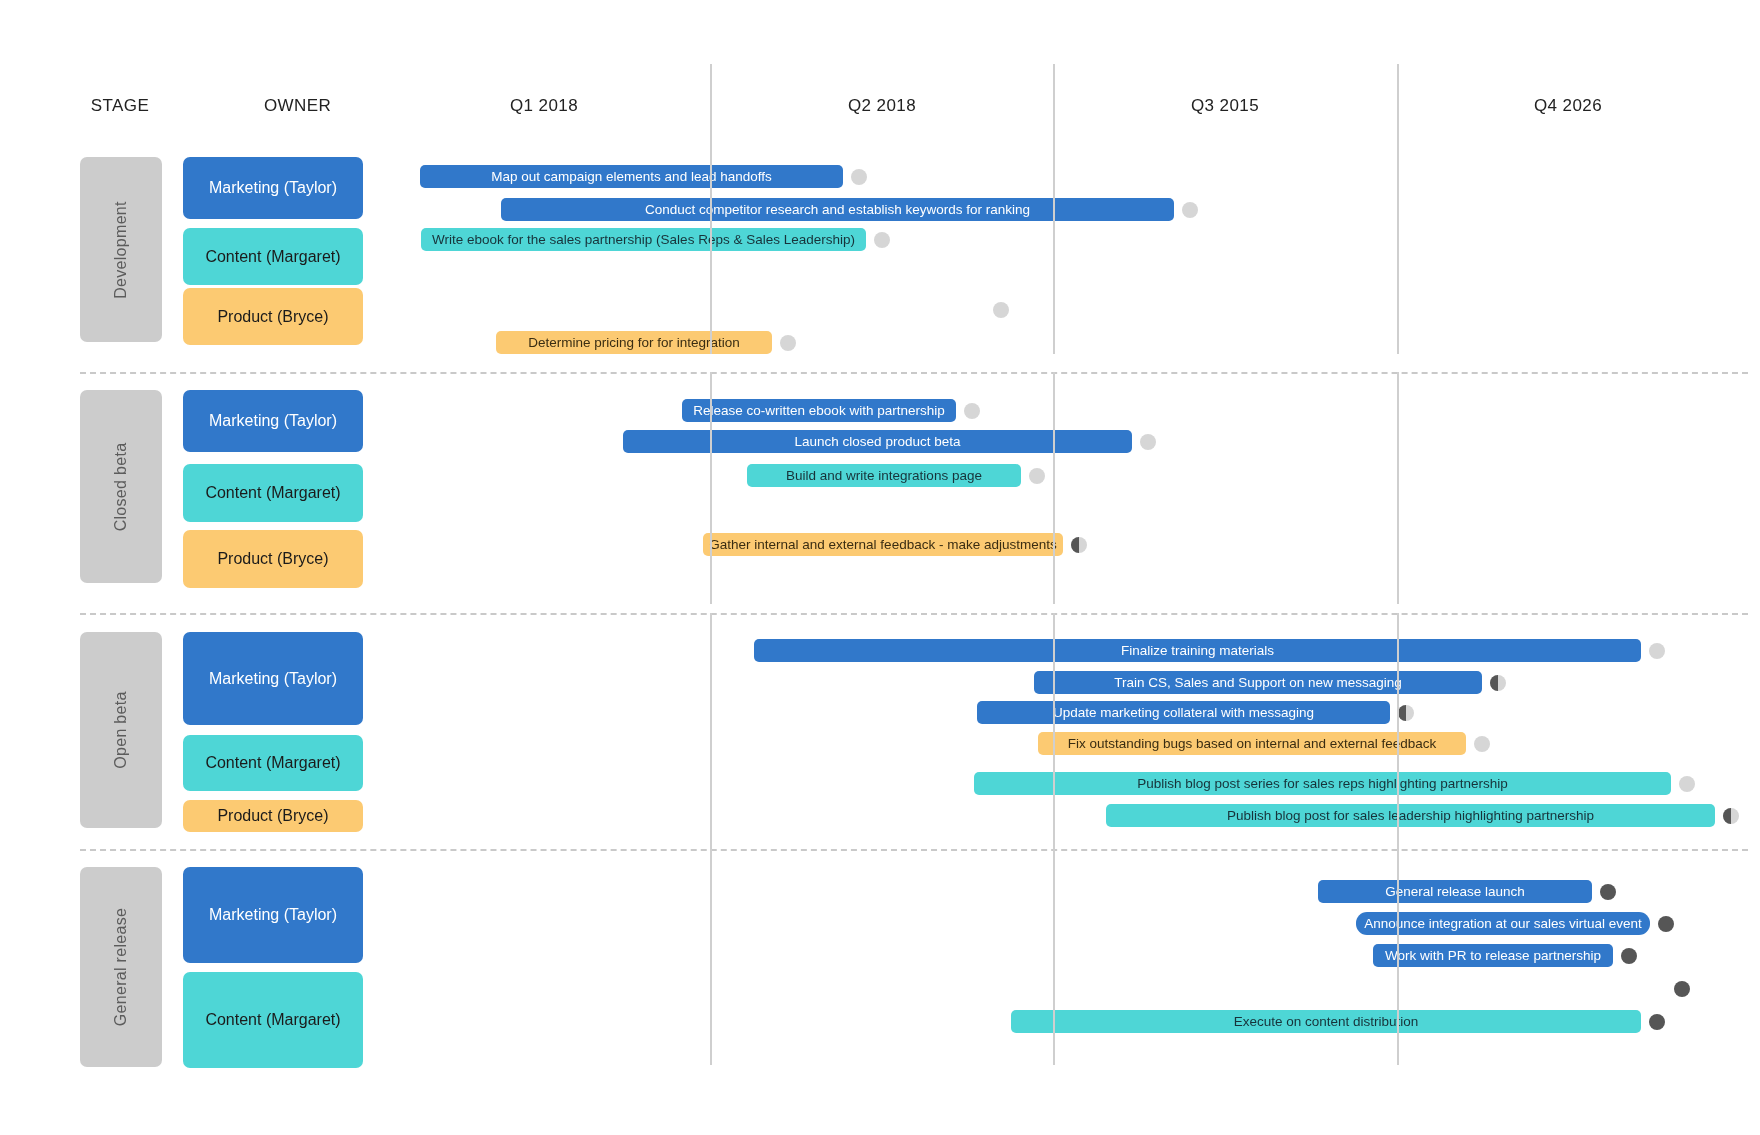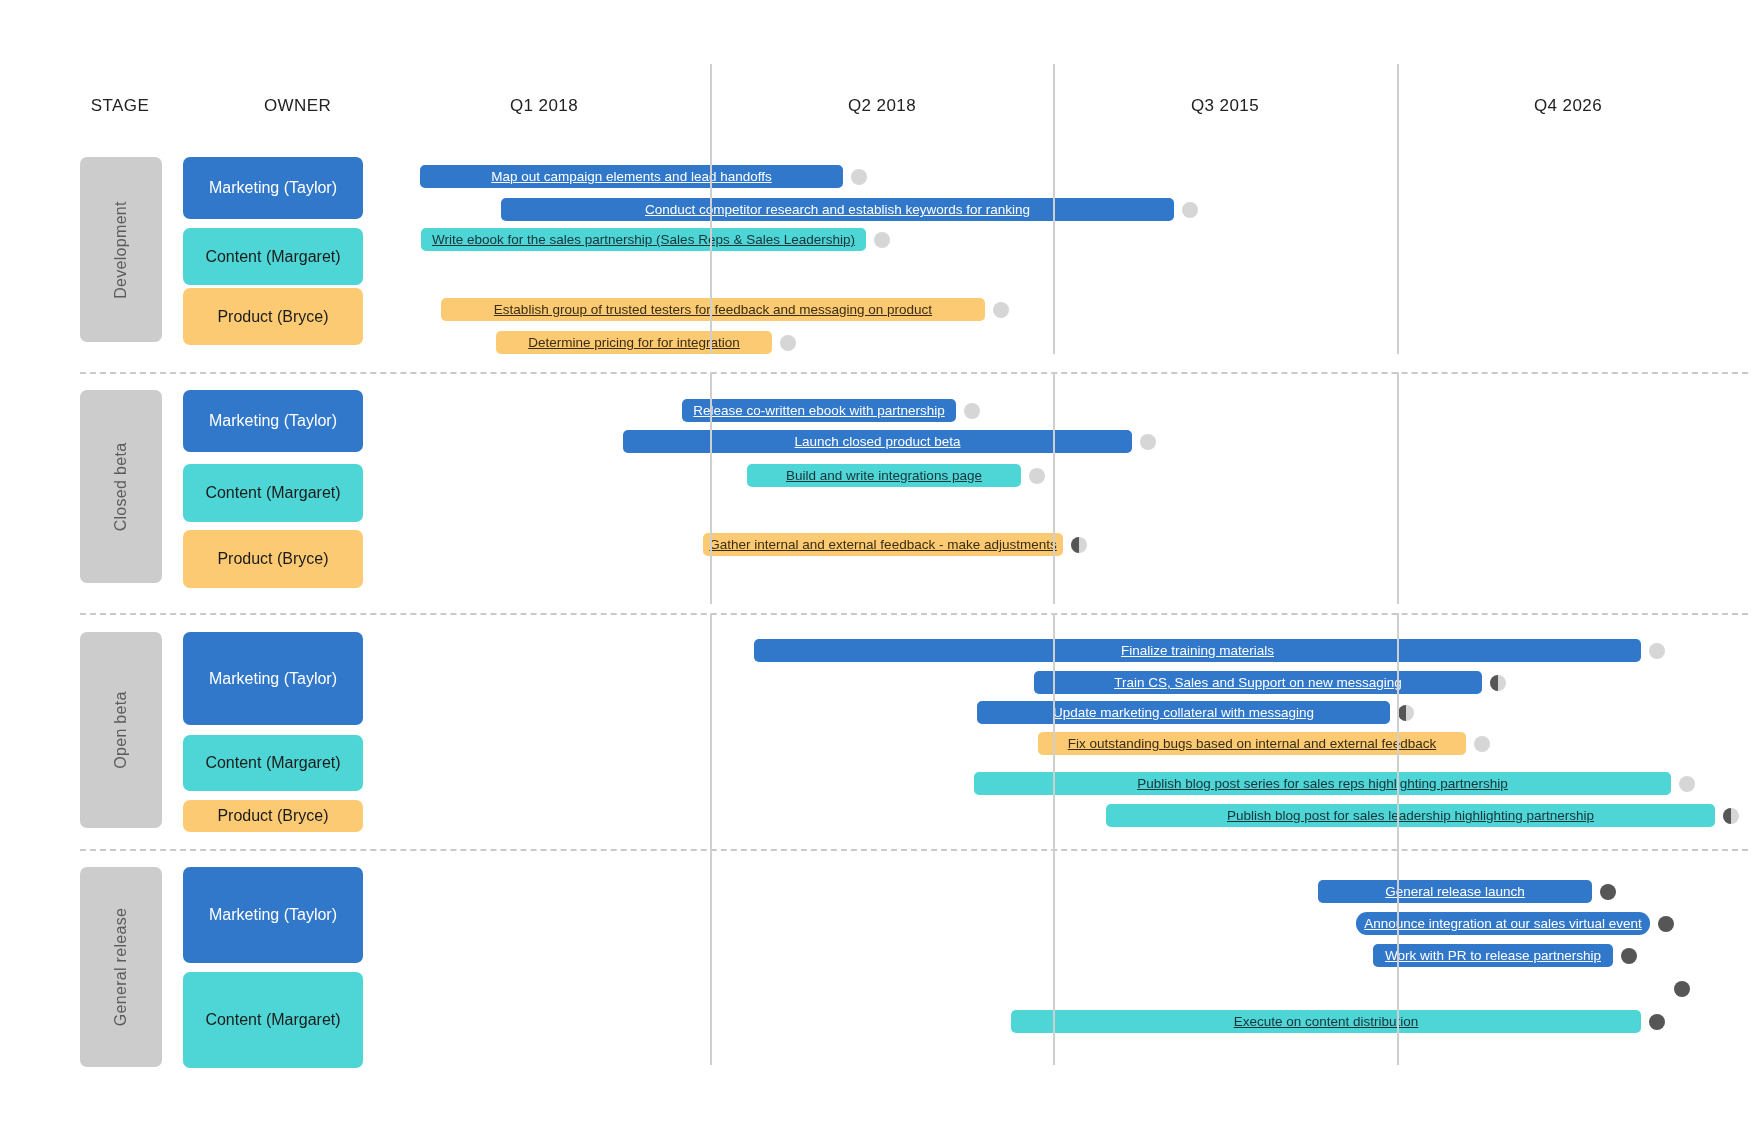--- a/index.html
+++ b/index.html
@@ -45,21 +45,21 @@
     font-size:16px;white-space:nowrap;
   }
   .owner.blue {background:#3178ca;color:#ffffff;}
   .owner.teal {background:#4ed6d6;color:#1b1b1b;}
   .owner.amber{background:#fcca72;color:#1b1b1b;}
 
   
   .bar{
     position:absolute;height:23px;border-radius:5px;
     display:flex;align-items:center;justify-content:center;
-    font-size:13.5px;white-space:nowrap;overflow:visible;text-decoration:underline;
+    font-size:13.5px;white-space:nowrap;overflow:visible;
   }
   .bar.blue {background:#3178ca;color:#ffffff;}
   .bar.teal {background:#4ed6d6;color:#17333a;}
   .bar.amber{background:#fcca72;color:#3a2d12;}
 
   
   .marker{
     position:absolute;width:16px;height:16px;border-radius:50%;
     overflow:hidden;
   }
@@ -86,21 +86,20 @@
     </div>
     <div class="owner blue" style="top: 157px; height: 62px;">Marketing (Taylor)</div>
     <div class="owner teal" style="top: 228px; height: 57px;">Content (Margaret)</div>
     <div class="owner amber" style="top: 288px; height: 57px;">Product (Bryce)</div>
     <div class="bar blue" style="left: 420px; top: 165px; width: 423px;">Map out campaign elements and lead handoffs</div>
     <div class="marker open" style="left: 851px; top: 169px;"></div>
     <div class="bar blue" style="left: 501px; top: 198px; width: 673px;">Conduct competitor research and establish keywords for ranking</div>
     <div class="marker open" style="left: 1182px; top: 202px;"></div>
     <div class="bar teal" style="left: 421px; top: 228px; width: 445px;">Write ebook for the sales partnership (Sales Reps &amp; Sales Leadership)</div>
     <div class="marker open" style="left: 874px; top: 232px;"></div>
-    <div class="bar amber" style="left: 441px; top: 298px; width: 544px;">Establish group of trusted testers for feedback and messaging on product</div>
     <div class="marker open" style="left: 993px; top: 302px;"></div>
     <div class="bar amber" style="left: 496px; top: 331px; width: 276px;">Determine pricing for for integration</div>
     <div class="marker open" style="left: 780px; top: 335px;"></div>
     <div class="hsep" style="top: 372px;"></div>
     <div class="stage" style="top: 390px; height: 193px;">
       <span>Closed beta</span>
     </div>
     <div class="owner blue" style="top: 390px; height: 62px;">Marketing (Taylor)</div>
     <div class="owner teal" style="top: 464px; height: 58px;">Content (Margaret)</div>
     <div class="owner amber" style="top: 530px; height: 58px;">Product (Bryce)</div>

